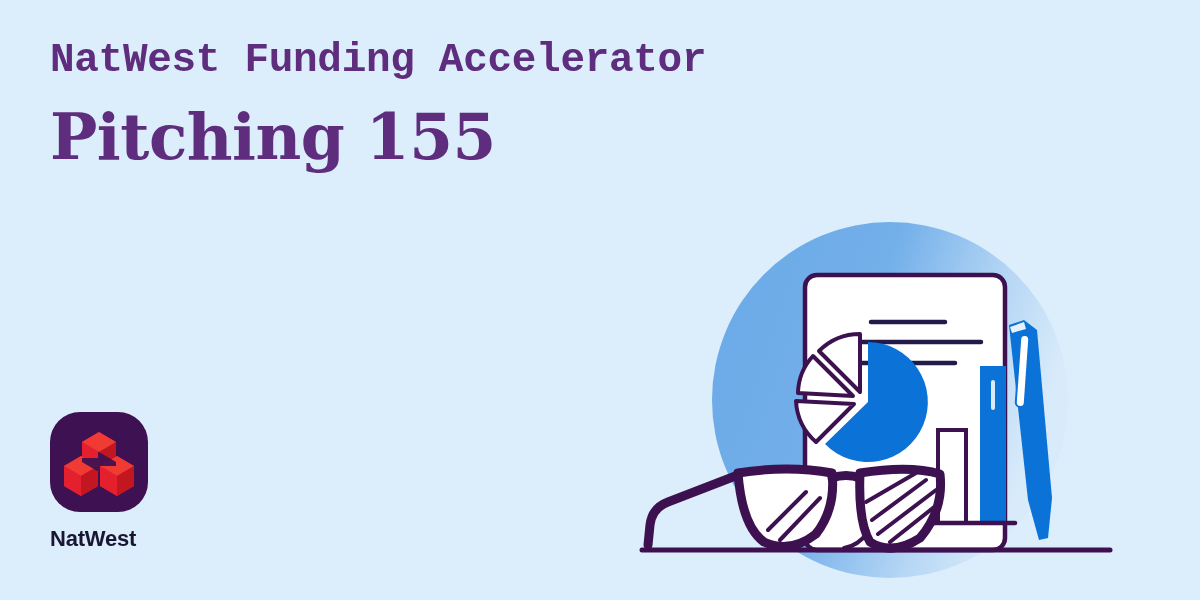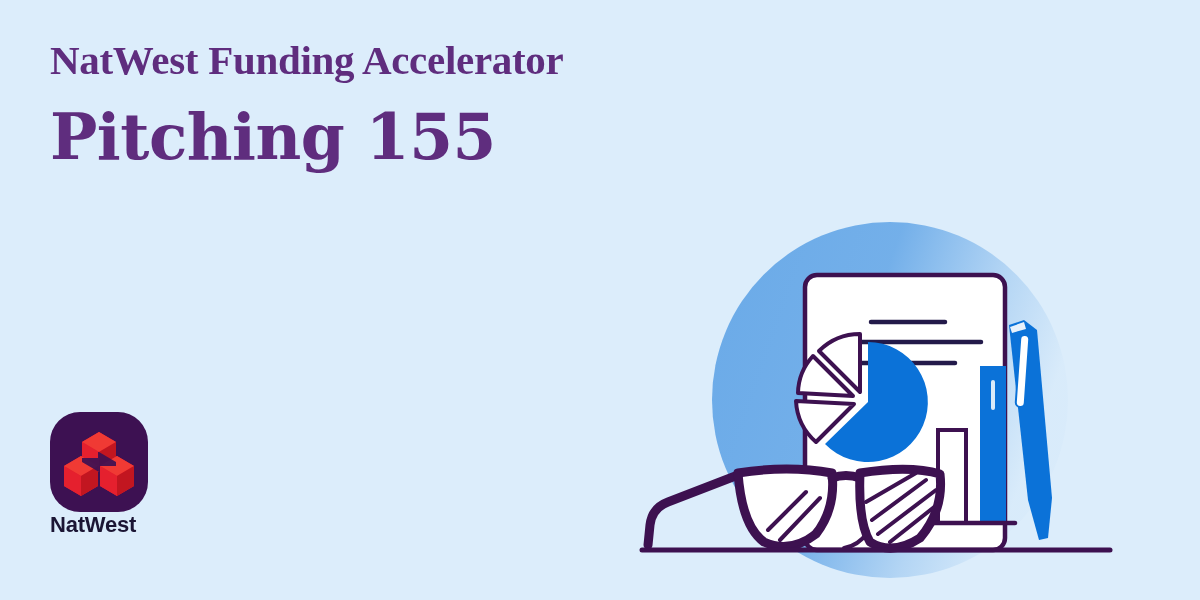--- a/index.html
+++ b/index.html
@@ -19,21 +19,21 @@
   }
 
   
   .text-block {
     position: absolute;
     left: 50px;
     top: 38px;
     width: 740px;
   }
   .event-series {
-    font-family: Liberation Serif, serif;
+    font-family: Liberation Mono, monospace;
     font-size: 41px;
     font-weight: 700;
     letter-spacing: -0.3px;
     color: #5f2d7e;
     line-height: 1.08;
     margin: 0;
     white-space: nowrap;
   }
   .event-title {
     font-family: "DejaVu Serif", "Liberation Serif", serif;
@@ -56,20 +56,21 @@
   .brand-tile {
     width: 98px;
     height: 100px;
     border-radius: 30px;
     background: #3d1152;
     position: relative;
     overflow: hidden;
   }
   .brand-tile svg { display: block; }
   .brand-name {
+    margin-top: 14px;
     font-size: 22px;
     font-weight: 700;
     color: #1b1534;
     letter-spacing: -0.2px;
     font-family: "Liberation Sans", "DejaVu Sans", sans-serif;
   }
 
   
   .illustration {
     position: absolute;

